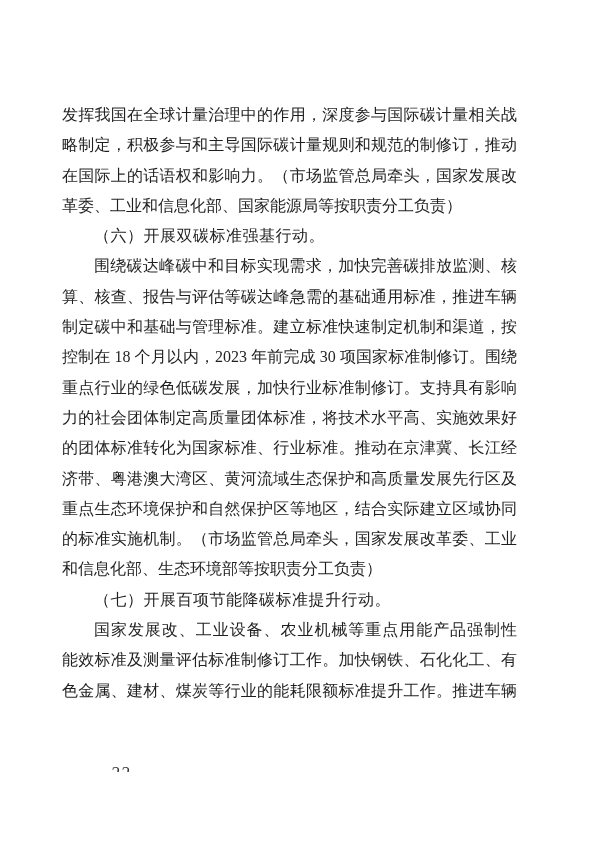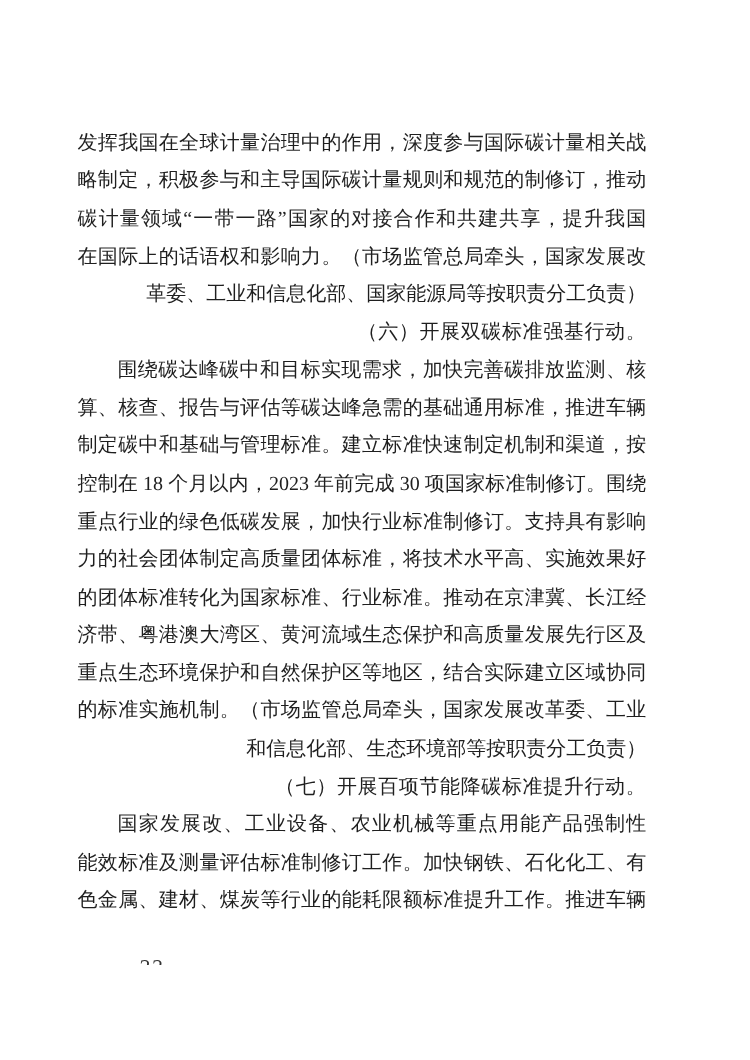--- a/index.html
+++ b/index.html
@@ -21,21 +21,21 @@
     left: 62px;
     top: 100px;
     width: 455px;
   }
   .line {
     height: 30.3px;
     line-height: 30.3px;
     font-size: 16px;
     white-space: normal;
     overflow: hidden;
-    text-align: right;
+    text-align: left;
   }
   .line.justify {
     text-align: justify;
     text-align-last: justify;
   }
   .line.indent {
     text-indent: 2em;
   }
   .line.heading {
     letter-spacing: 0.5px;
@@ -52,21 +52,20 @@
     font-style: italic;
   }
 </style>
 </head>
 <body>
 
 <div class="page">
   <div class="text-block">
       <div class="line justify">发挥我国在全球计量治理中的作用，深度参与国际碳计量相关战</div>
       <div class="line justify">略制定，积极参与和主导国际碳计量规则和规范的制修订，推动</div>
-      <div class="line justify">碳计量领域“一带一路”国家的对接合作和共建共享，提升我国</div>
       <div class="line justify">在国际上的话语权和影响力。（市场监管总局牵头，国家发展改</div>
       <div class="line">革委、工业和信息化部、国家能源局等按职责分工负责）</div>
       <div class="line indent heading">（六）开展双碳标准强基行动。</div>
       <div class="line indent justify">围绕碳达峰碳中和目标实现需求，加快完善碳排放监测、核</div>
       <div class="line justify">算、核查、报告与评估等碳达峰急需的基础通用标准，推进车辆</div>
       <div class="line justify">制定碳中和基础与管理标准。建立标准快速制定机制和渠道，按</div>
       <div class="line justify">控制在 18 个月以内，2023 年前完成 30 项国家标准制修订。围绕</div>
       <div class="line justify">重点行业的绿色低碳发展，加快行业标准制修订。支持具有影响</div>
       <div class="line justify">力的社会团体制定高质量团体标准，将技术水平高、实施效果好</div>
       <div class="line justify">的团体标准转化为国家标准、行业标准。推动在京津冀、长江经</div>

